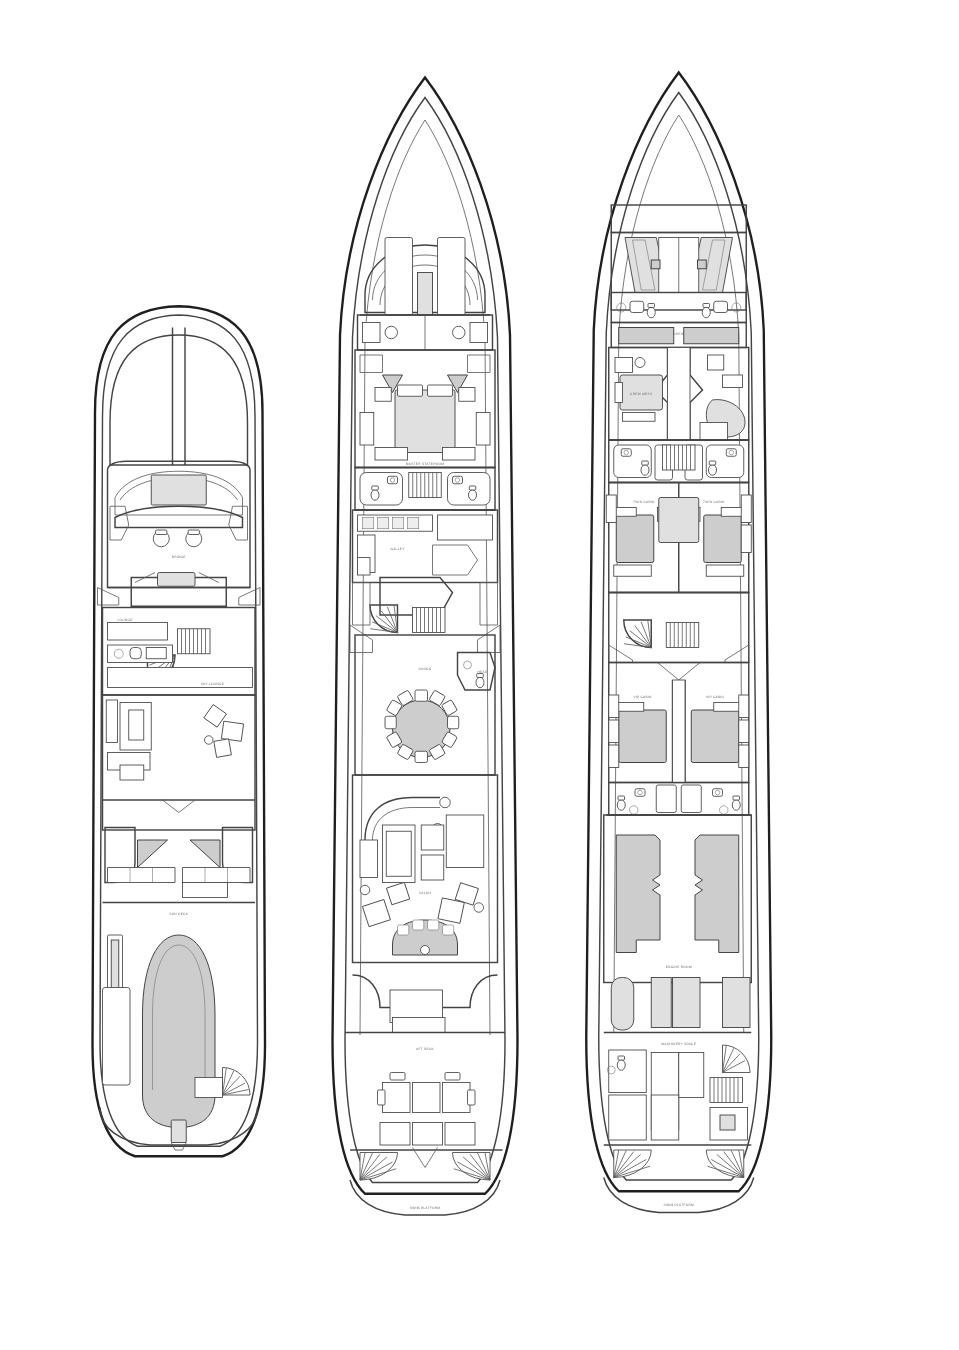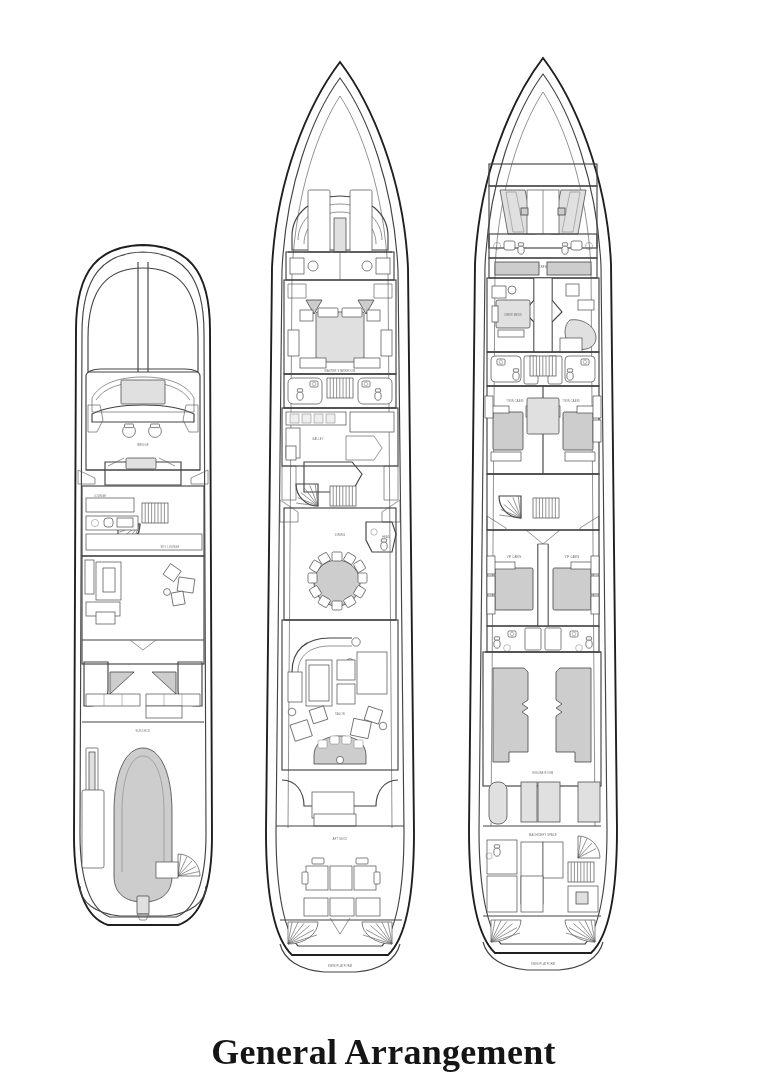--- a/index.html
+++ b/index.html
@@ -571,17 +571,14 @@
       <g>
         <use href="#fanstair" x="491" y="920"></use>
         <use href="#fanstair" x="595" y="920" transform="scale(-1,1) translate(-1190,0)"></use>
       </g>
       <path class="ln-m" d="M483,942 C487,958 503,968 527,970 L559,970 C583,968 599,958 603,942"></path>
       <text class="micro2" x="543" y="965" text-anchor="middle">SWIM PLATFORM</text>
     </g>
 
   </svg>
 
-  <div class="title-wrap">
-    <p class="title">General Arrangement</p>
-  </div>
 
 </div>
 
 </body></html>

